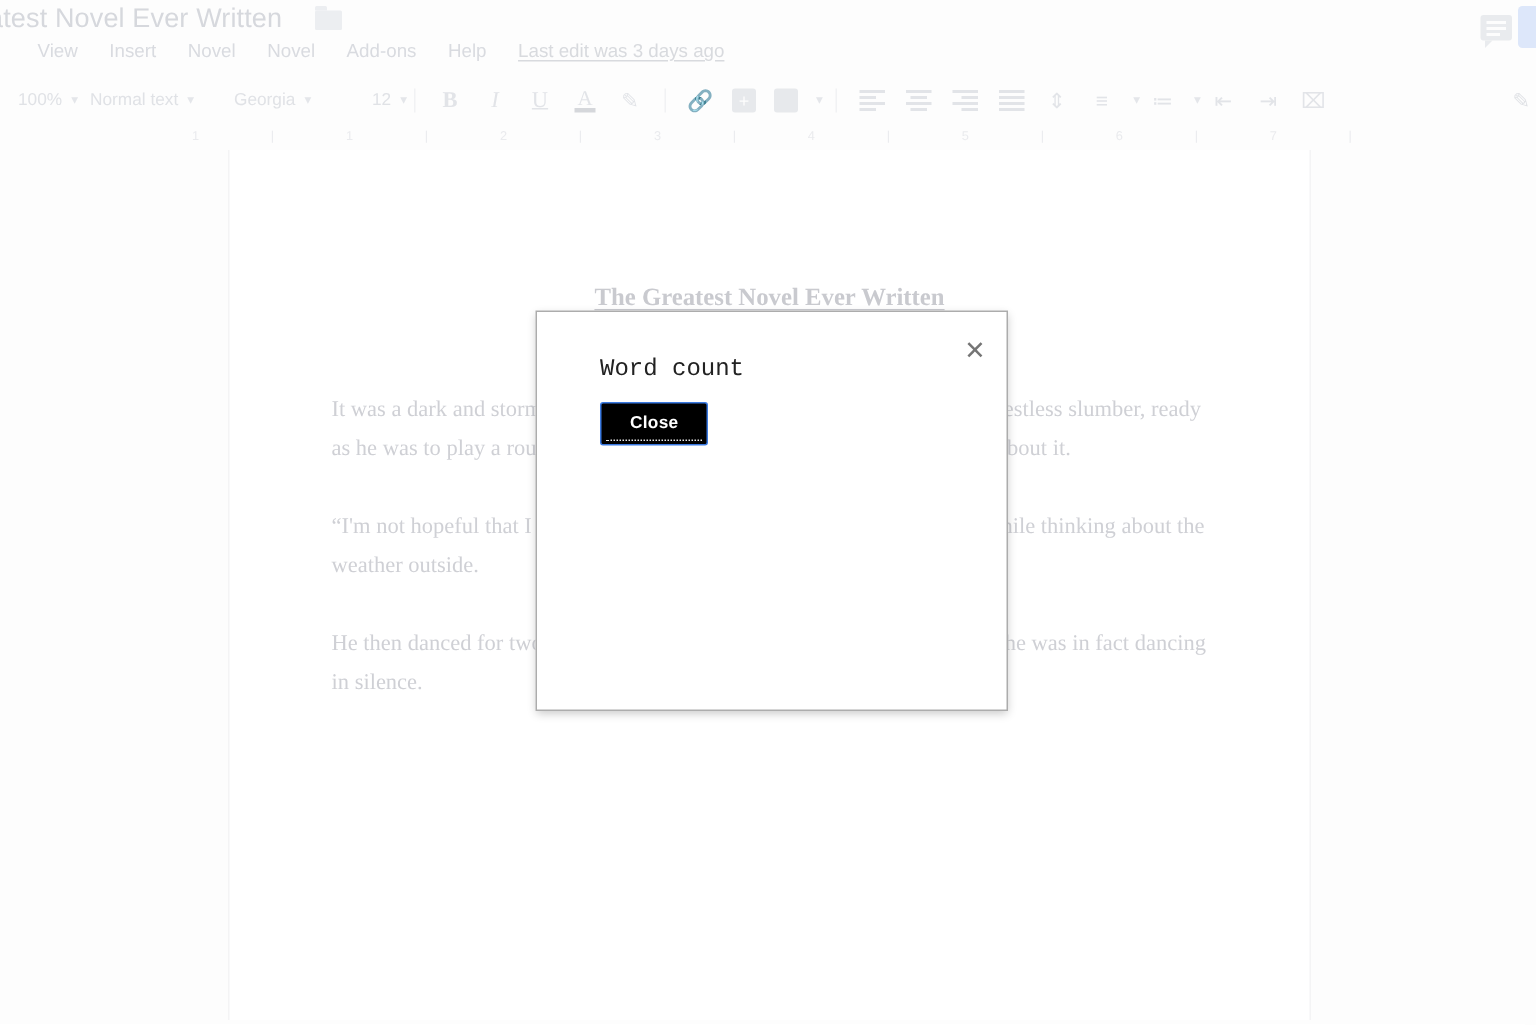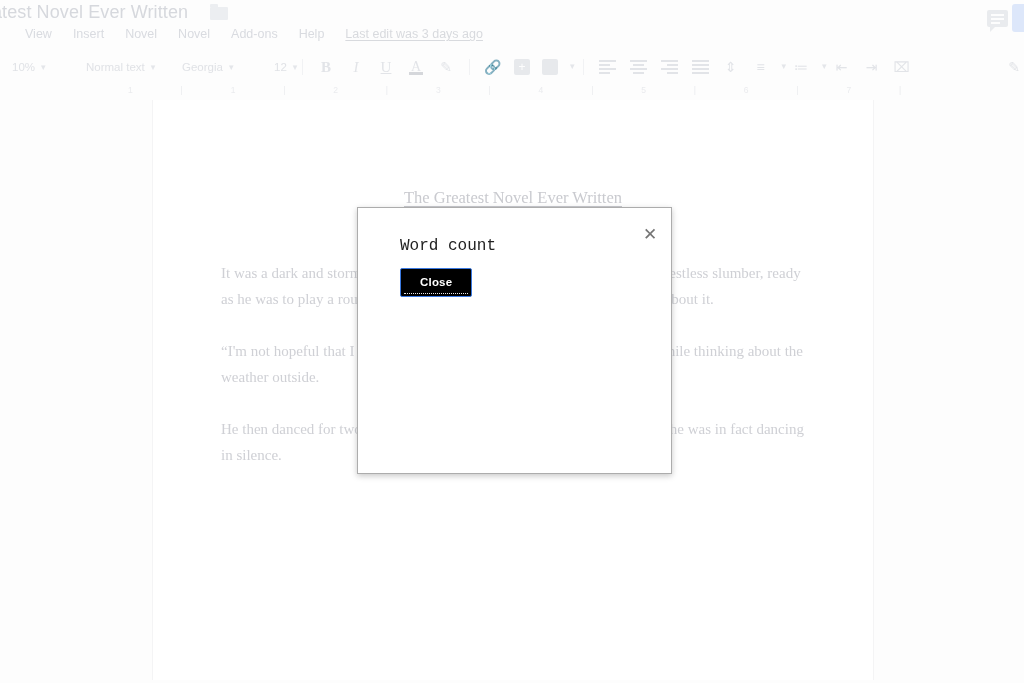--- a/index.html
+++ b/index.html
@@ -116,21 +116,21 @@
     position: absolute;
     top: 53px; left: 0; right: 0;
     height: 28px;
     display: flex;
     align-items: center;
     font-size: 11.5px;
     color: #e0e2e6;
     white-space: nowrap;
   }
   .tb-zoom    { margin-left: 12px; width: 36px; }
-  .tb-style   { margin-left: 38px; width: 70px; }
+  .tb-style   { margin-left: 12px; width: 70px; }
   .tb-font    { margin-left: 26px; width: 66px; }
   .tb-size    { margin-left: 26px; width: 20px; }
   .caret {
     display: inline-block;
     margin-left: 6px;
     font-size: 9px;
     color: #e4e6ea;
     transform: translateY(-1px);
   }
   .tb-sep {
@@ -229,21 +229,21 @@
     min-height: 580px;
     background: #ffffff;
     border-left: 1px solid #f4f4f5;
     border-right: 1px solid #f4f4f5;
   }
   .doc-heading {
     text-align: center;
     margin-top: 88px;
     font-family: "Liberation Serif", serif;
     font-size: 16.5px;
-    font-weight: normal;
+    font-weight: bold;
     color: #c9cacf;
     text-decoration: underline;
     text-underline-offset: 3px;
   }
   .doc-body {
     margin: 0 68px;
     font-family: "Liberation Serif", serif;
     font-size: 15px;
     line-height: 26px;
     color: #cfd0d5;
@@ -353,21 +353,21 @@
     <div class="comment-bubble">
       <i></i>
         <i></i>
         <i></i>
     </div>
     <div class="share-btn"></div>
   </div>
 
   <div class="toolbar">
     <div class="tb-zoom">
-      <span>10%</span><span class="caret">▾</span>
+      <span>100%</span><span class="caret">▾</span>
     </div>
     <div class="tb-style">
       <span>Normal text</span><span class="caret">▾</span>
     </div>
     <div class="tb-font">
       <span>Georgia</span><span class="caret">▾</span>
     </div>
     <div class="tb-size">
       <span>12</span><span class="caret">▾</span>
     </div>

